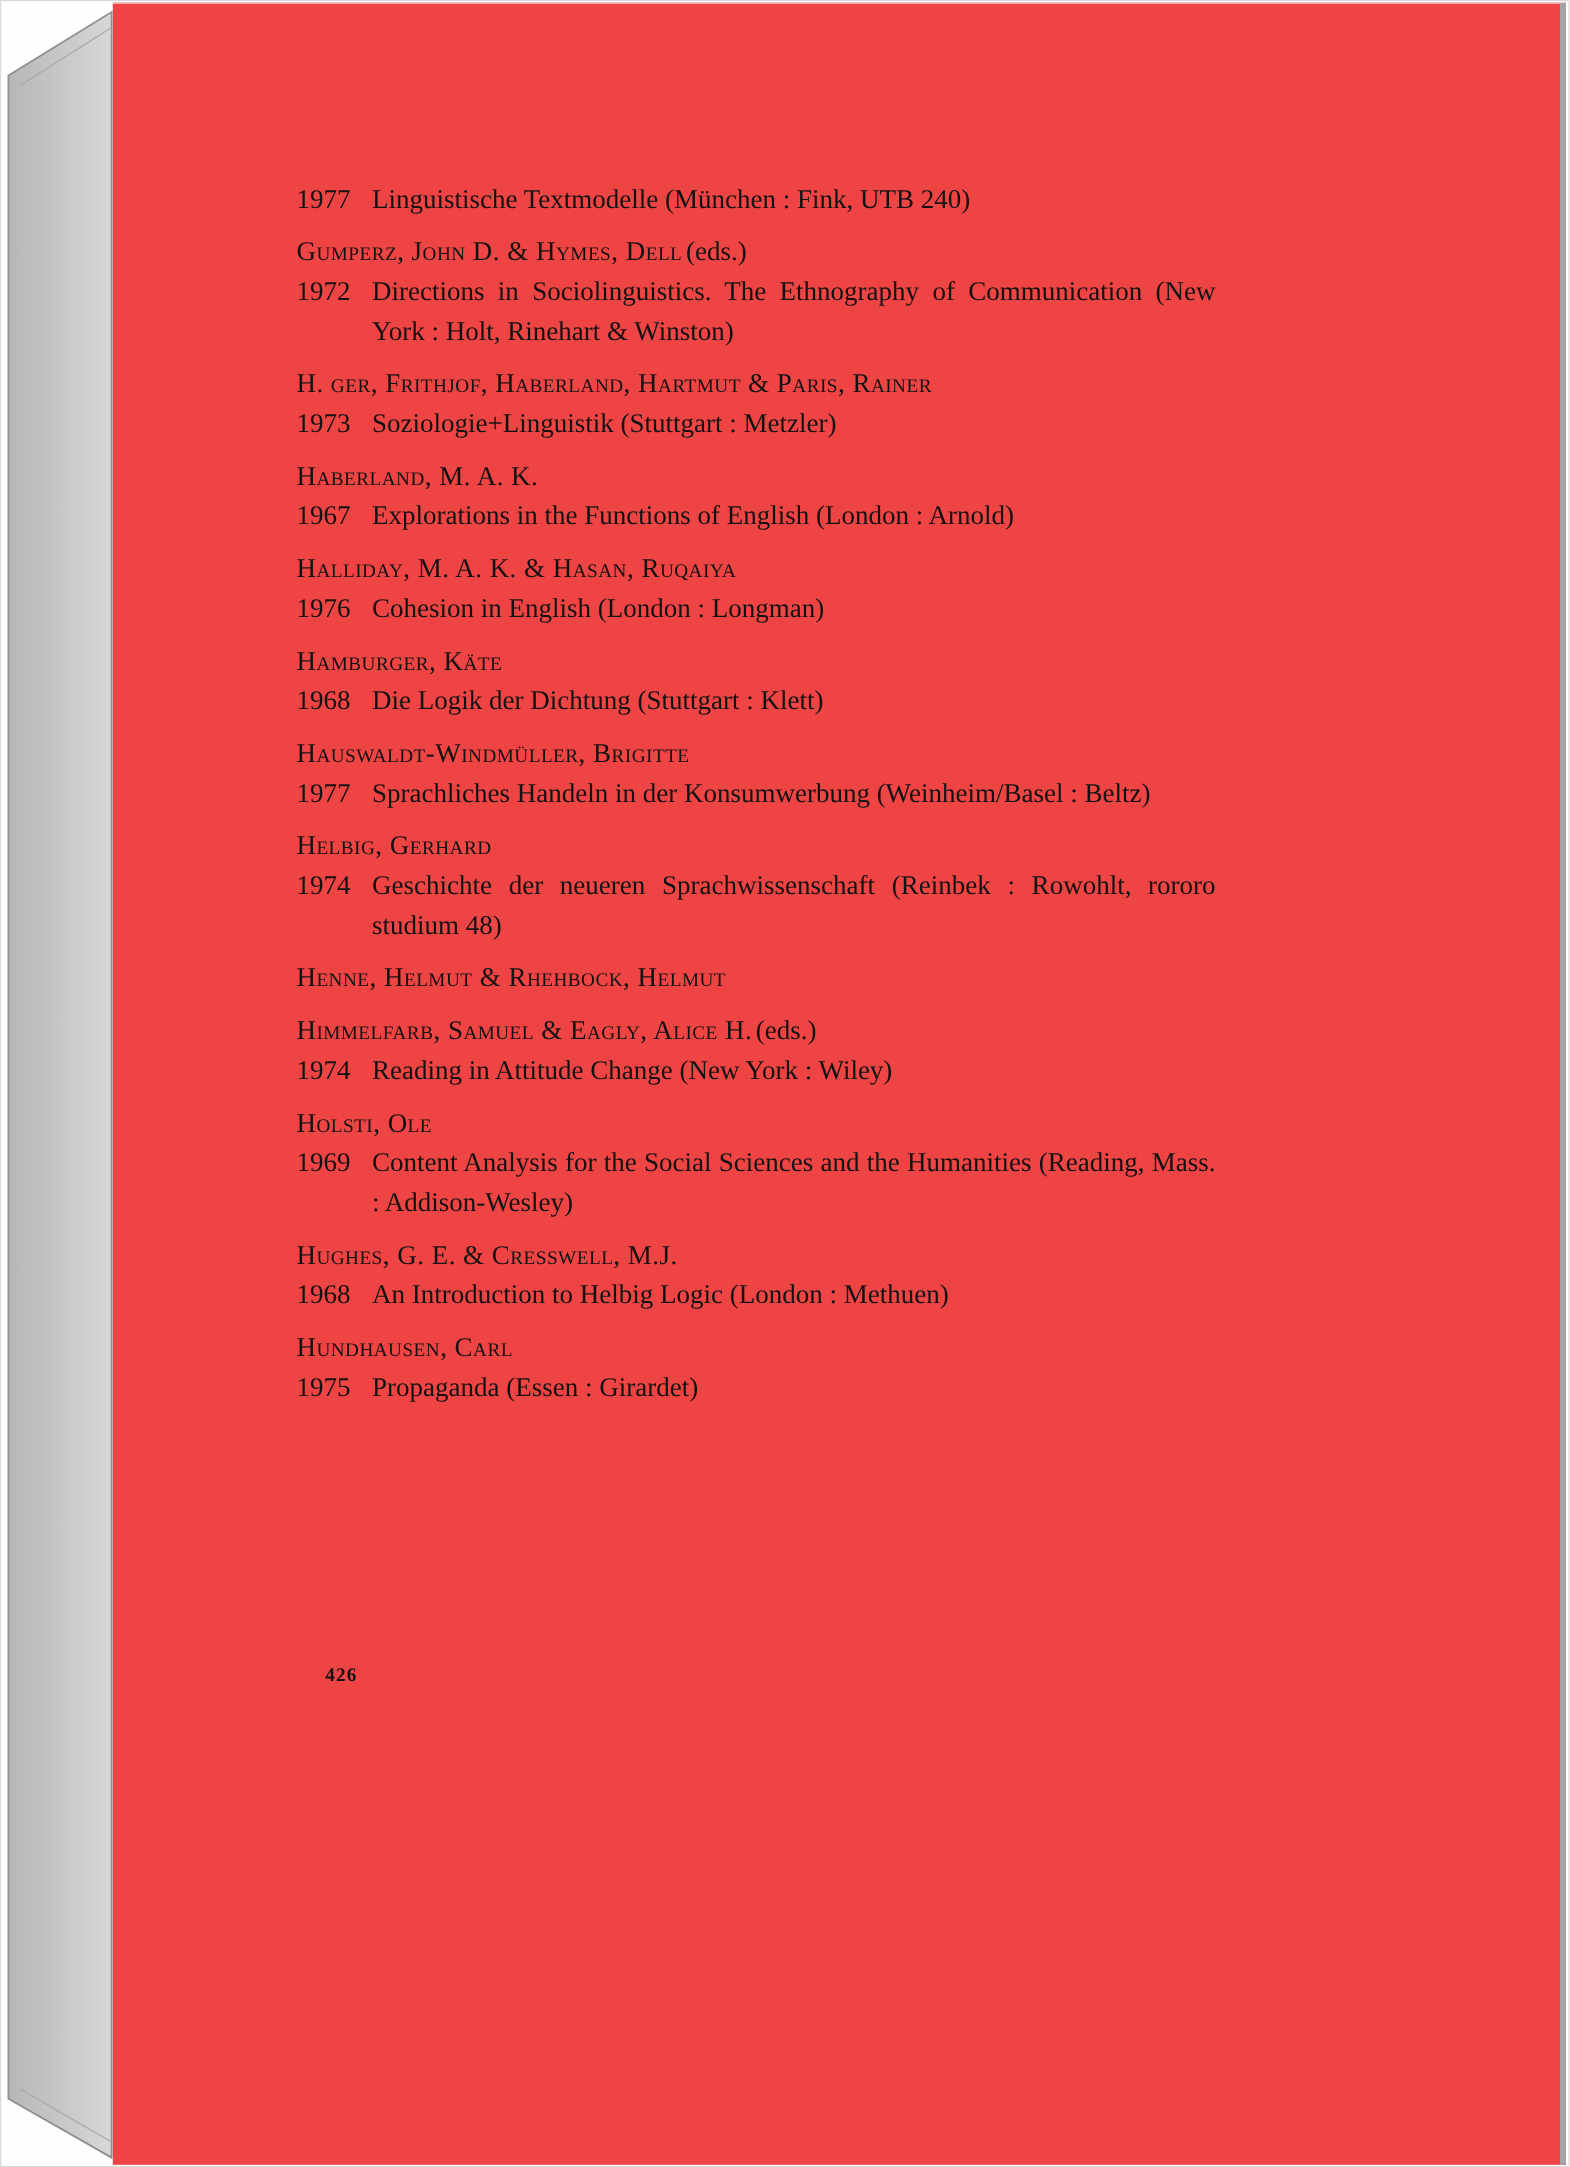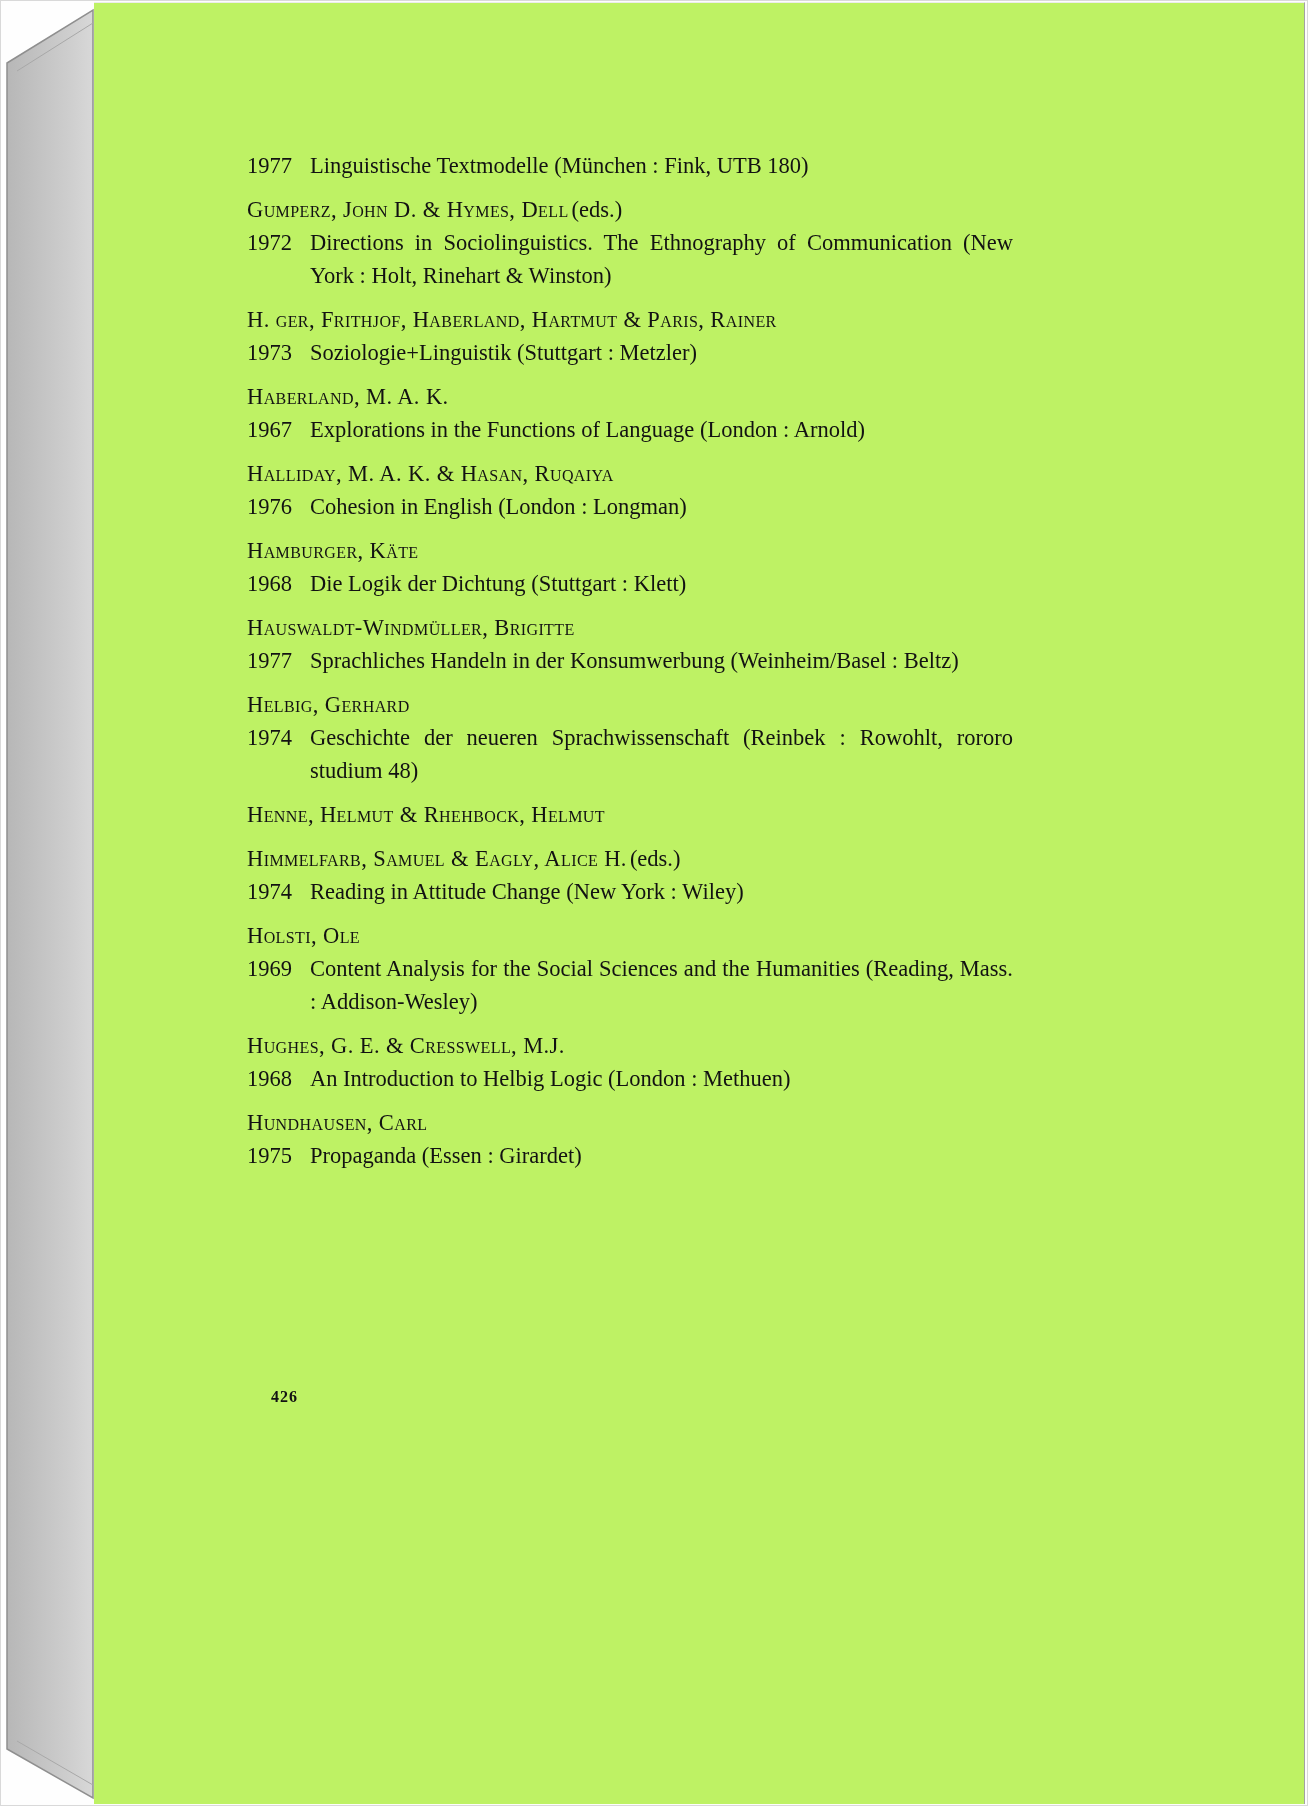--- a/index.html
+++ b/index.html
@@ -30,23 +30,23 @@
     height: 1806px;
   }
 
   
   .page {
     position: absolute;
     left: 93px;
     top: 1px;
     right: 2px;
     bottom: 1px;
-    background: #bef264;
+    background: #ef4444;
     border-top: 1px solid #ececec;
-    border-right: 1px solid #a3a3a3;
+    border-right: 5px solid #a3a3a3;
   }
 
   .content {
     position: absolute;
     left: 153px;
     top: 146px;
     width: 766px;
   }
 
   .entry { margin-bottom: 11px; }
@@ -110,21 +110,21 @@
   </svg>
 
   <div class="page">
 
     <div class="content">
   <div class="entry">
 
     <div class="works">
   <div class="work">
     <span class="year">1977</span>
-    <span class="work-text">Linguistische Textmodelle (München : Fink, UTB 180)</span>
+    <span class="work-text">Linguistische Textmodelle (München : Fink, UTB 240)</span>
   </div>
 </div>
   </div>
 
   <div class="entry">
     <div class="author-line"><span class="author-name">Gumperz, John D. &amp; Hymes, Dell</span><span class="author-suffix">(eds.)</span></div>
     <div class="works">
   <div class="work">
     <span class="year">1972</span>
     <span class="work-text">Directions in Sociolinguistics. The Ethnography of Communication (New York : Holt, Rinehart &amp; Winston)</span>
@@ -140,21 +140,21 @@
     <span class="work-text">Soziologie+Linguistik (Stuttgart : Metzler)</span>
   </div>
 </div>
   </div>
 
   <div class="entry">
     <div class="author-line"><span class="author-name">Haberland, M. A. K.</span><span class="author-suffix"></span></div>
     <div class="works">
   <div class="work">
     <span class="year">1967</span>
-    <span class="work-text">Explorations in the Functions of Language (London : Arnold)</span>
+    <span class="work-text">Explorations in the Functions of English (London : Arnold)</span>
   </div>
 </div>
   </div>
 
   <div class="entry">
     <div class="author-line"><span class="author-name">Halliday, M. A. K. &amp; Hasan, Ruqaiya</span><span class="author-suffix"></span></div>
     <div class="works">
   <div class="work">
     <span class="year">1976</span>
     <span class="work-text">Cohesion in English (London : Longman)</span>

